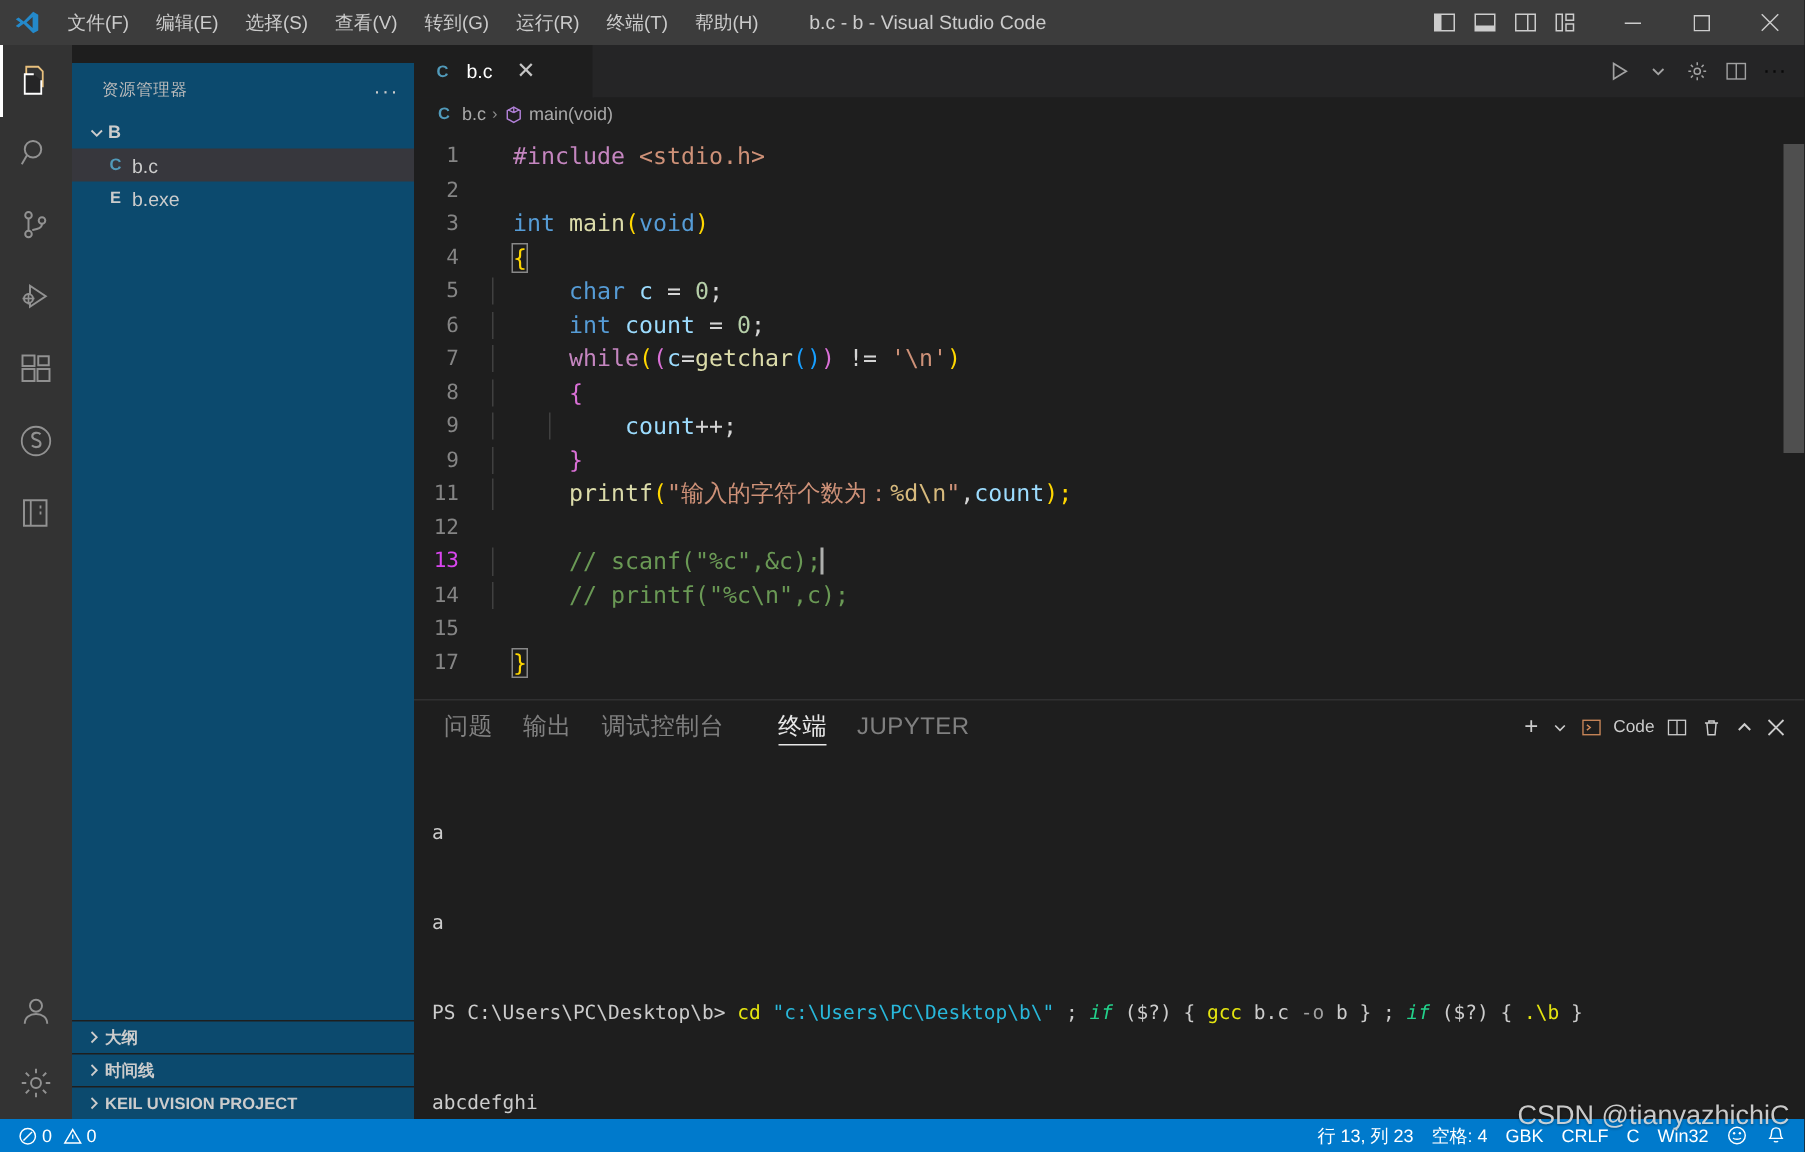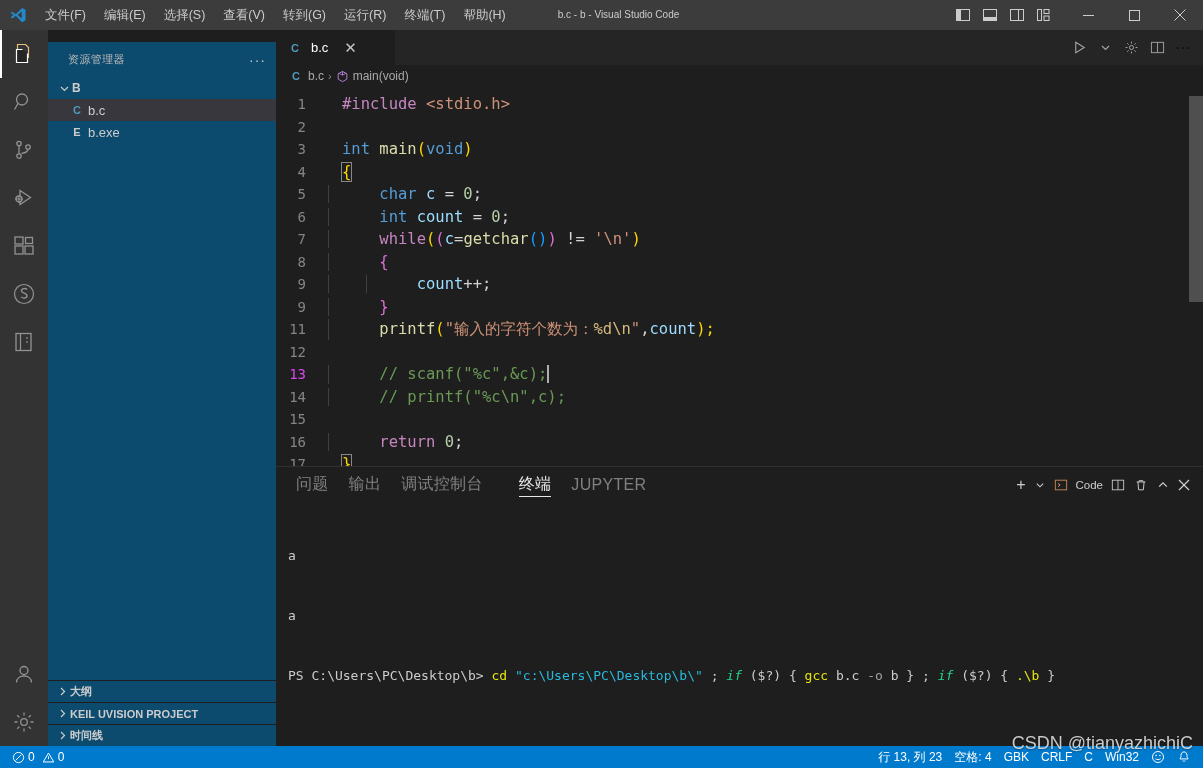--- a/index.html
+++ b/index.html
@@ -16,21 +16,21 @@
   .titlebar {
     height: 30px; background: #3c3c3c; display: flex; align-items: center;
     flex: 0 0 30px; position: relative; color: #cccccc; font-size: 12px;
   }
   .vscode-logo { width: 36px; height: 30px; display: flex; align-items: center; justify-content: center; }
   .menus { display: flex; align-items: center; height: 30px; }
   .menu-item {
     padding: 0 9px; height: 30px; line-height: 30px; font-size: 12.5px; color: #cccccc; white-space: nowrap;
   }
   .title-center {
-    position: absolute; left: 0; right: 4px; text-align: center; font-size: 10px;
+    position: absolute; left: 0; right: 4px; text-align: center; font-size: 13px;
     color: #cccccc; pointer-events: none; line-height: 30px; padding-left: 38px;
   }
   .title-right { margin-left: auto; display: flex; align-items: center; height: 30px; z-index: 2; }
   .layout-icons { display: flex; align-items: center; gap: 5px; padding-right: 10px; }
   .layout-btn { width: 22px; height: 22px; display: flex; align-items: center; justify-content: center; }
   .win-btn { width: 46px; height: 30px; display: flex; align-items: center; justify-content: center; }
 
   
   .body-row { display: flex; flex: 1 1 auto; min-height: 0; }
 
@@ -351,29 +351,29 @@
               </svg>
           </span>
           <span>大纲</span>
         </div>
         <div class="sect-header">
           <span class="twisty">
             <svg width="11" height="11" viewBox="0 0 11 11">
                 <path d="M4 2l3.5 3.5L4 9" fill="none" stroke="#cccccc" stroke-width="1.2"></path>
               </svg>
           </span>
-          <span>KEIL UVISION PROJECT</span>
+          <span>时间线</span>
         </div>
         <div class="sect-header">
           <span class="twisty">
             <svg width="11" height="11" viewBox="0 0 11 11">
                 <path d="M4 2l3.5 3.5L4 9" fill="none" stroke="#cccccc" stroke-width="1.2"></path>
               </svg>
           </span>
-          <span>时间线</span>
+          <span>KEIL UVISION PROJECT</span>
         </div>
       </div>
     </div>
 
     <div class="main">
 
       <div class="tabsbar">
         <div class="tab">
           <span class="file-icon icon-c">C</span>
           <span class="tab-label">b.c</span>
@@ -490,24 +490,20 @@
           <div class="code-line">
             <span class="ln">14</span>
             <span class="code-text"><span class="indent-guide" style="left:0"></span>    <span class="t-cmt">// printf("%c\n",c);</span></span>
           </div>
 
           <div class="code-line">
             <span class="ln">15</span>
             <span class="code-text"><span class="indent-guide" style="left:0"></span></span>
           </div>
 
-          <div class="code-line">
-            <span class="ln">16</span>
-            <span class="code-text"><span class="indent-guide" style="left:0"></span>    <span class="t-ctl">return</span> <span class="t-num">0</span><span class="t-op">;</span></span>
-          </div>
 
           <div class="code-line">
             <span class="ln">17</span>
             <span class="code-text"><span class="t-p1 brace-box">}</span></span>
           </div>
 
         </div>
         <div class="editor-scrollbar">
           <div class="editor-slider"></div>
         </div>
@@ -556,20 +552,21 @@
                   <line x1="11" y1="1" x2="1" y2="11" stroke="#cccccc" stroke-width="1.2"></line>
                 </svg>
             </div>
           </div>
         </div>
 
         <div class="terminal">
           <div class="term-line"><span class="c-white">a</span></div>
           <div class="term-line"><span class="c-white">a</span></div>
           <div class="term-line"><span class="c-white">PS C:\Users\PC\Desktop\b&gt;</span> <span class="c-yellow">cd</span> <span class="c-cyan">"c:\Users\PC\Desktop\b\"</span> <span class="c-white">;</span> <span class="c-green">if</span> <span class="c-white">($?)</span> <span class="c-white">{</span> <span class="c-yellow">gcc</span> <span class="c-white">b.c</span> <span class="c-gray">-o</span> <span class="c-white">b</span> <span class="c-white">}</span> <span class="c-white">;</span> <span class="c-green">if</span> <span class="c-white">($?)</span> <span class="c-white">{</span> <span class="c-yellow">.\b</span> <span class="c-white">}</span></div>
+          <div class="term-line"><span class="c-white">abcdefghi</span></div>
           
           
           
           
           
           
           
           
           
           

